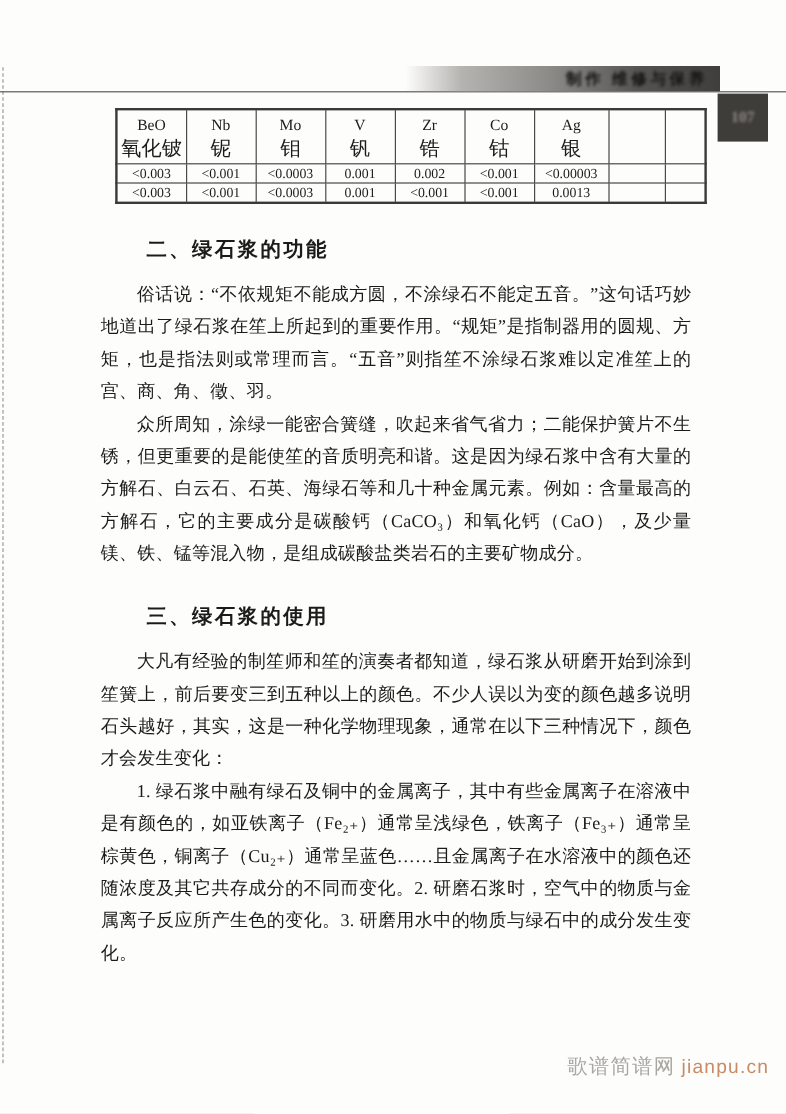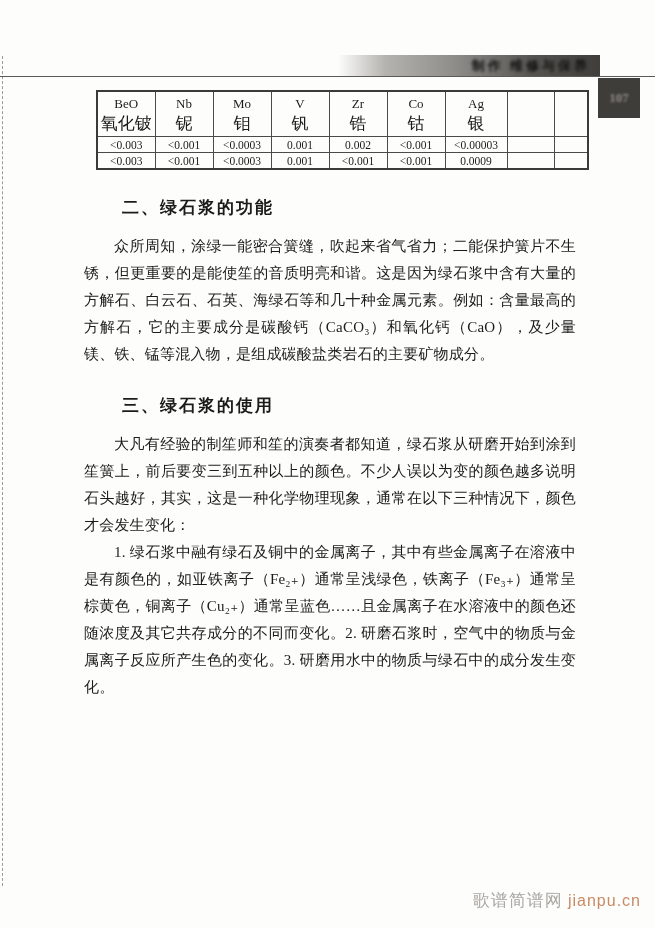--- a/index.html
+++ b/index.html
@@ -72,21 +72,21 @@
   .content p{
     margin:0;
     font-size:15px;
     line-height:27px;
     text-align:justify;
     text-indent:2em;
     letter-spacing:0.2px;
   }
   
   .watermark{
-    position:absolute;right:14px;bottom:16px;
+    position:absolute;right:14px;bottom:28px;
     font-size:17px;letter-spacing:1px;white-space:nowrap;
   }
   .watermark .zh{color:#a9a7a1;}
   .watermark .en{color:#c98a64;font-family:"Liberation Sans","DejaVu Sans",sans-serif;font-size:16px;}
 </style>
 </head>
 <body>
 
 <div class="page">
 
@@ -165,28 +165,29 @@
         <td></td>
         <td></td>
       </tr>
       <tr class="val">
         <td>&lt;0.003</td>
         <td>&lt;0.001</td>
         <td>&lt;0.0003</td>
         <td>0.001</td>
         <td>&lt;0.001</td>
         <td>&lt;0.001</td>
-        <td>0.0009</td>
+        <td>0.0013</td>
         <td></td>
         <td></td>
       </tr>
     </tbody>
       </table>
 
     <h2 class="sec">二、绿石浆的功能</h2>
+    <p>俗话说：“不依规矩不能成方圆，不涂绿石不能定五音。”这句话巧妙地道出了绿石浆在笙上所起到的重要作用。“规矩”是指制器用的圆规、方矩，也是指法则或常理而言。“五音”则指笙不涂绿石浆难以定准笙上的宫、商、角、徵、羽。</p>
     <p>众所周知，涂绿一能密合簧缝，吹起来省气省力；二能保护簧片不生锈，但更重要的是能使笙的音质明亮和谐。这是因为绿石浆中含有大量的方解石、白云石、石英、海绿石等和几十种金属元素。例如：含量最高的方解石，它的主要成分是碳酸钙（CaCO₃）和氧化钙（CaO），及少量镁、铁、锰等混入物，是组成碳酸盐类岩石的主要矿物成分。</p>
 
     <h2 class="sec">三、绿石浆的使用</h2>
     <p>大凡有经验的制笙师和笙的演奏者都知道，绿石浆从研磨开始到涂到笙簧上，前后要变三到五种以上的颜色。不少人误以为变的颜色越多说明石头越好，其实，这是一种化学物理现象，通常在以下三种情况下，颜色才会发生变化：</p>
     <p>1. 绿石浆中融有绿石及铜中的金属离子，其中有些金属离子在溶液中是有颜色的，如亚铁离子（Fe₂₊）通常呈浅绿色，铁离子（Fe₃₊）通常呈棕黄色，铜离子（Cu₂₊）通常呈蓝色……且金属离子在水溶液中的颜色还随浓度及其它共存成分的不同而变化。2. 研磨石浆时，空气中的物质与金属离子反应所产生色的变化。3. 研磨用水中的物质与绿石中的成分发生变化。</p>
 
   </div>
 
   <div class="watermark">
     <span class="zh">歌谱简谱网</span>

